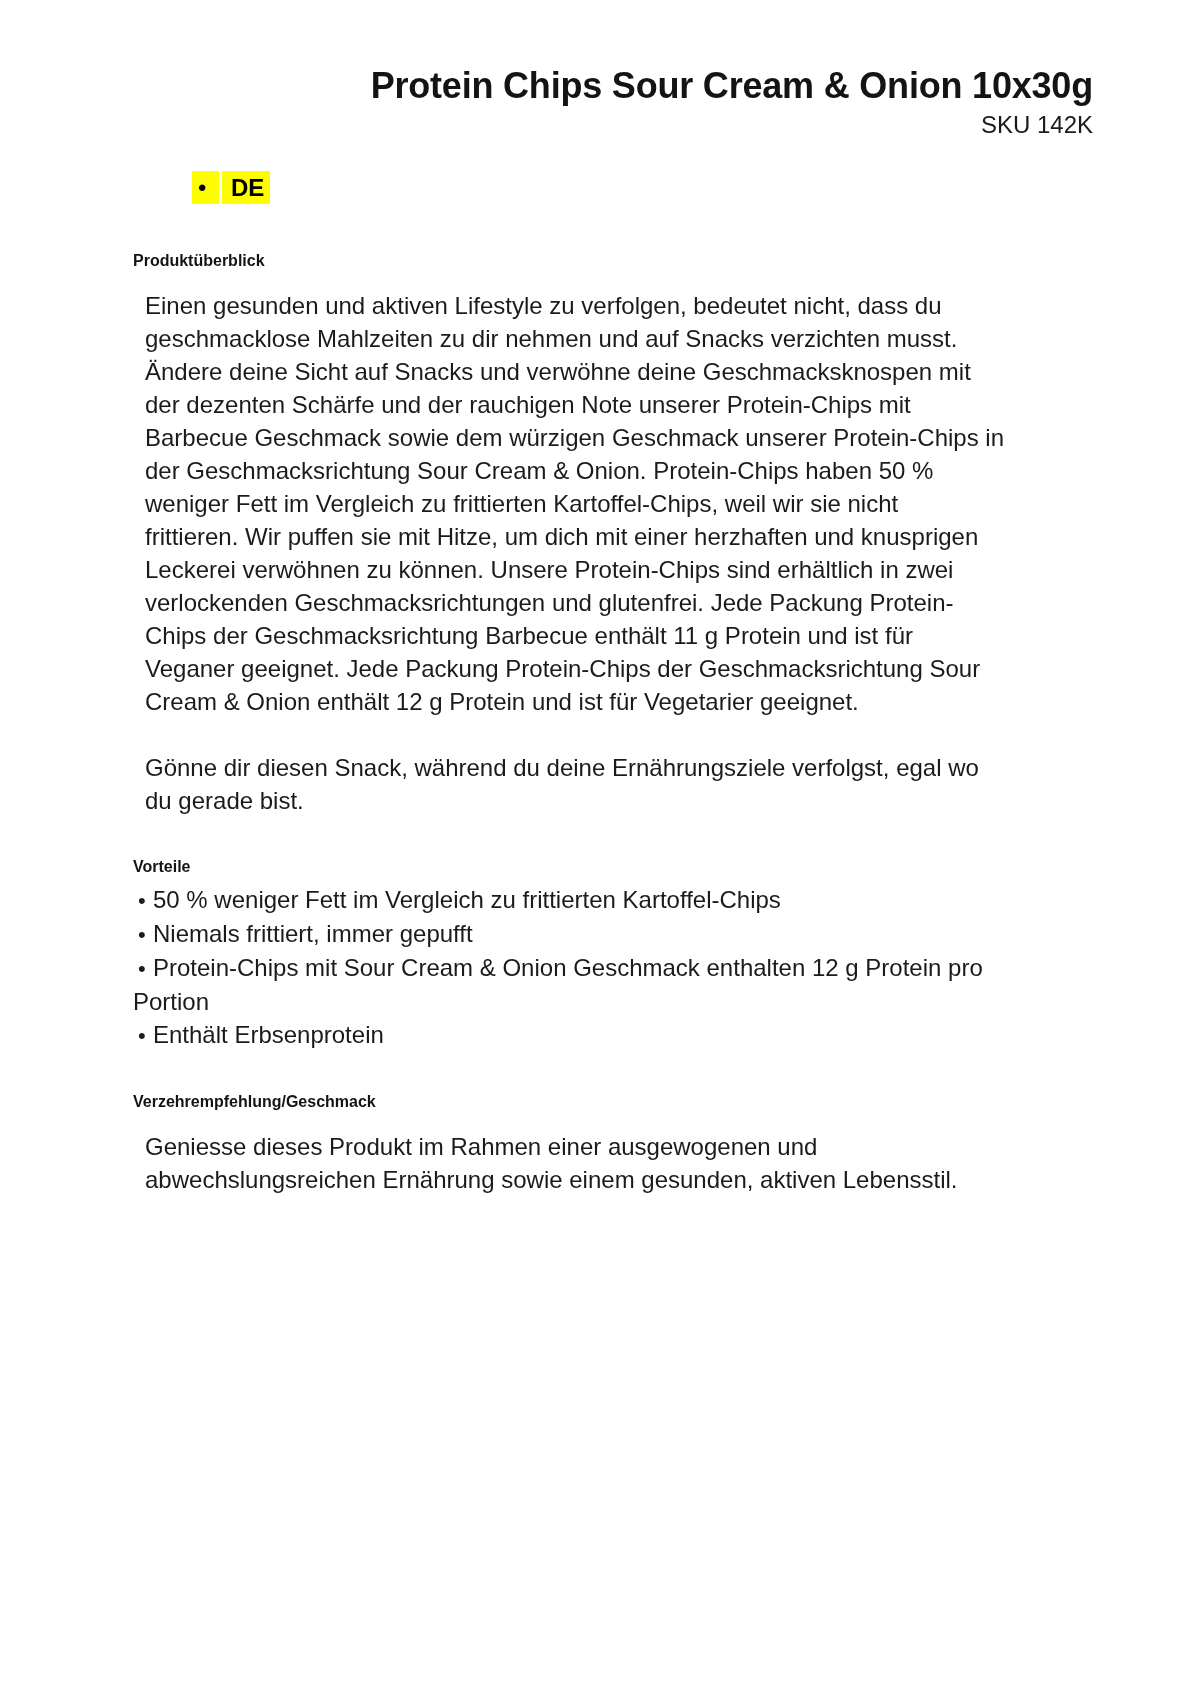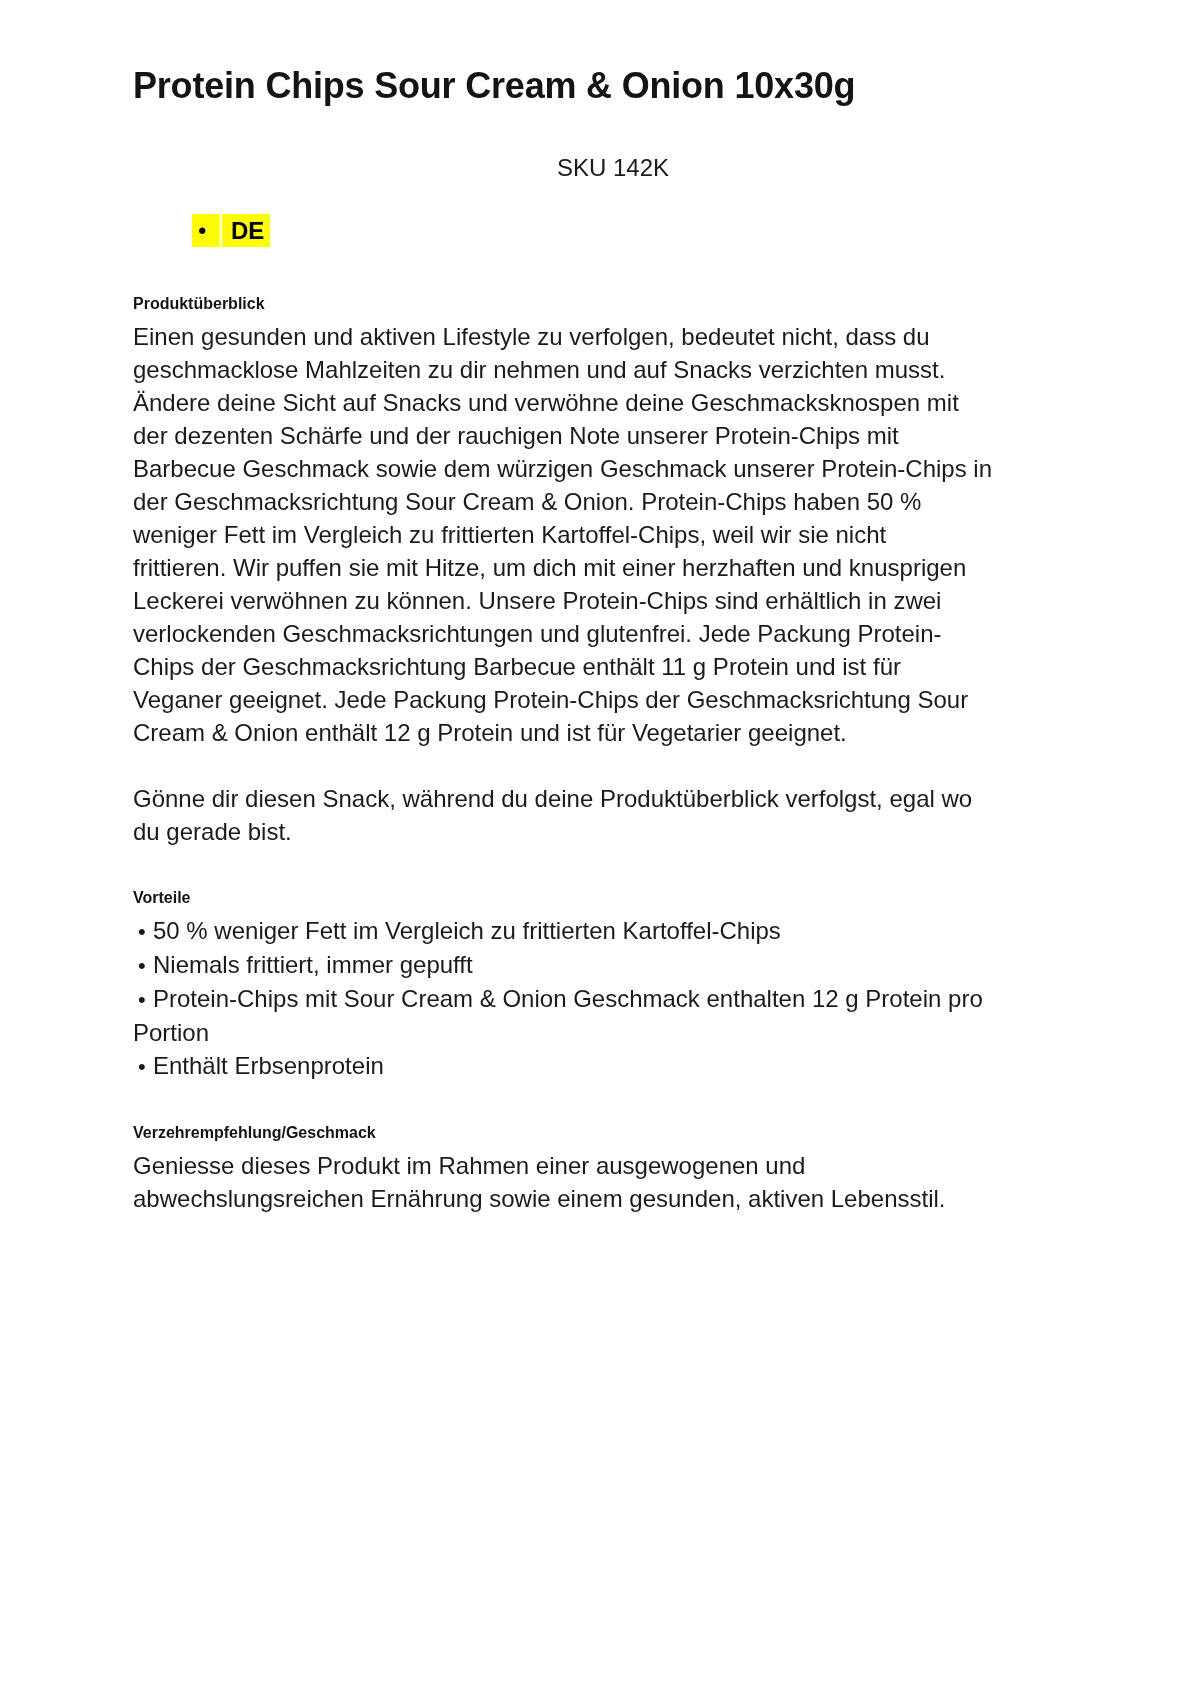--- a/index.html
+++ b/index.html
@@ -18,30 +18,29 @@
     font-size: 24px;
     line-height: 33px;
     color: #1b1b1b;
     overflow: hidden;
   }
   .doc-title {
     margin: 0;
     font-size: 36px;
     line-height: 44px;
     font-weight: 700;
-    text-align: left;
+    text-align: right;
     color: #141414;
     letter-spacing: -0.2px;
   }
   .doc-sku {
-    text-align: center;
+    text-align: right;
     font-size: 24px;
     line-height: 33px;
     color: #1b1b1b;
-    margin-top: 43px;
   }
   .lang-item {
     margin: 30px 0 0 29px;
     line-height: 33px;
     padding-left: 30px;
   }
   .lang-bullet {
     display: inline-block;
     width: 21px;
     padding-left: 6px;
@@ -60,21 +59,21 @@
     margin: 33px 0 0 0;
     font-size: 16px;
     line-height: 33px;
     font-weight: 700;
     color: #141414;
   }
   section.sec-overview h2 {
     margin-top: 40px;
   }
   p {
-    margin: 0;
+    margin: 12px;
     white-space: pre-line;
     font-size: 24px;
     line-height: 33px;
   }
   p.spaced {
     margin-top: 33px;
   }
   .bullet-item {
     line-height: 33px;
   }
@@ -108,21 +107,21 @@
 der dezenten Schärfe und der rauchigen Note unserer Protein-Chips mit
 Barbecue Geschmack sowie dem würzigen Geschmack unserer Protein-Chips in
 der Geschmacksrichtung Sour Cream &amp; Onion. Protein-Chips haben 50 %
 weniger Fett im Vergleich zu frittierten Kartoffel-Chips, weil wir sie nicht
 frittieren. Wir puffen sie mit Hitze, um dich mit einer herzhaften und knusprigen
 Leckerei verwöhnen zu können. Unsere Protein-Chips sind erhältlich in zwei
 verlockenden Geschmacksrichtungen und glutenfrei. Jede Packung Protein-
 Chips der Geschmacksrichtung Barbecue enthält 11 g Protein und ist für
 Veganer geeignet. Jede Packung Protein-Chips der Geschmacksrichtung Sour
 Cream &amp; Onion enthält 12 g Protein und ist für Vegetarier geeignet.</p>
-    <p class="spaced">Gönne dir diesen Snack, während du deine Produktüberblick verfolgst, egal wo
+    <p class="spaced">Gönne dir diesen Snack, während du deine Ernährungsziele verfolgst, egal wo
 du gerade bist.</p>
   </section>
 
   <section class="sec-benefits">
     <h2>Vorteile</h2>
     <div class="bullet-item"><span class="bullet">•</span><span class="item-text">50 % weniger Fett im Vergleich zu frittierten Kartoffel-Chips</span></div>
     <div class="bullet-item"><span class="bullet">•</span><span class="item-text">Niemals frittiert, immer gepufft</span></div>
     <div class="bullet-item"><span class="bullet">•</span><span class="item-text">Protein-Chips mit Sour Cream &amp; Onion Geschmack enthalten 12 g Protein pro
 Portion</span></div>
     <div class="bullet-item"><span class="bullet">•</span><span class="item-text">Enthält Erbsenprotein</span></div>

